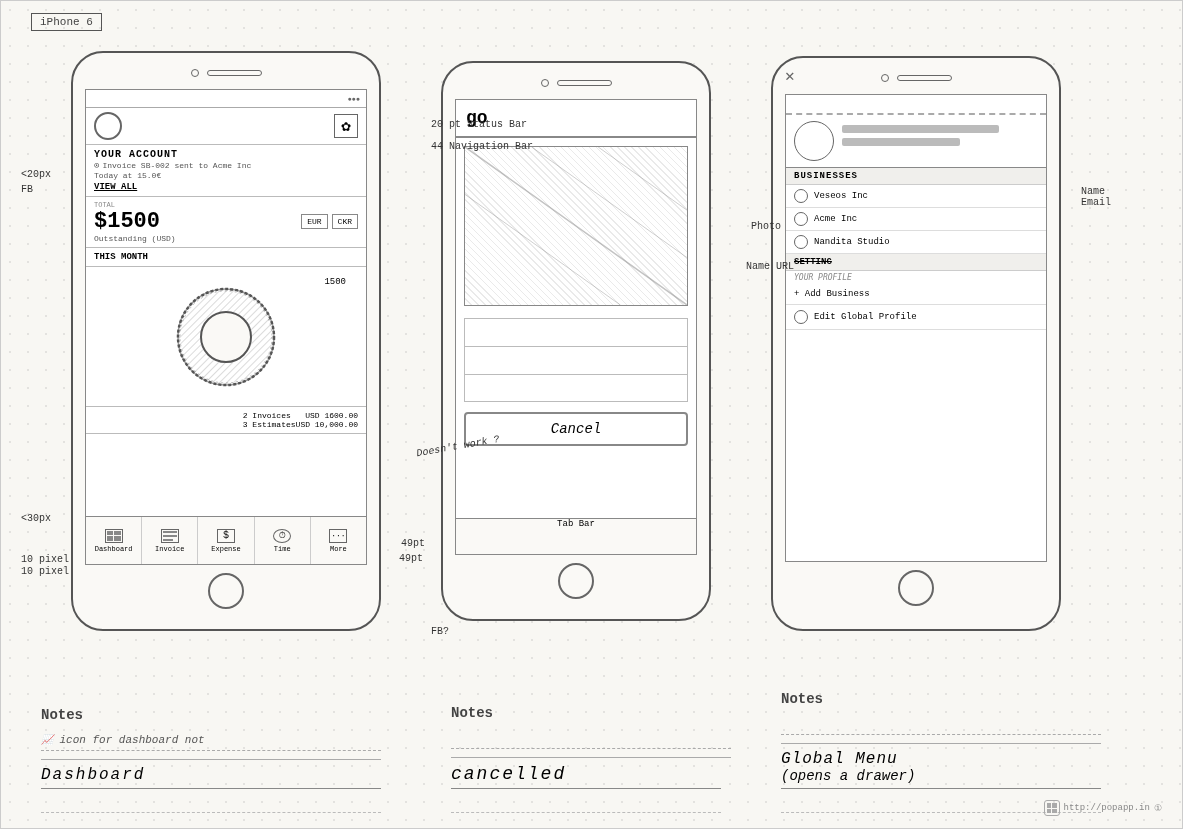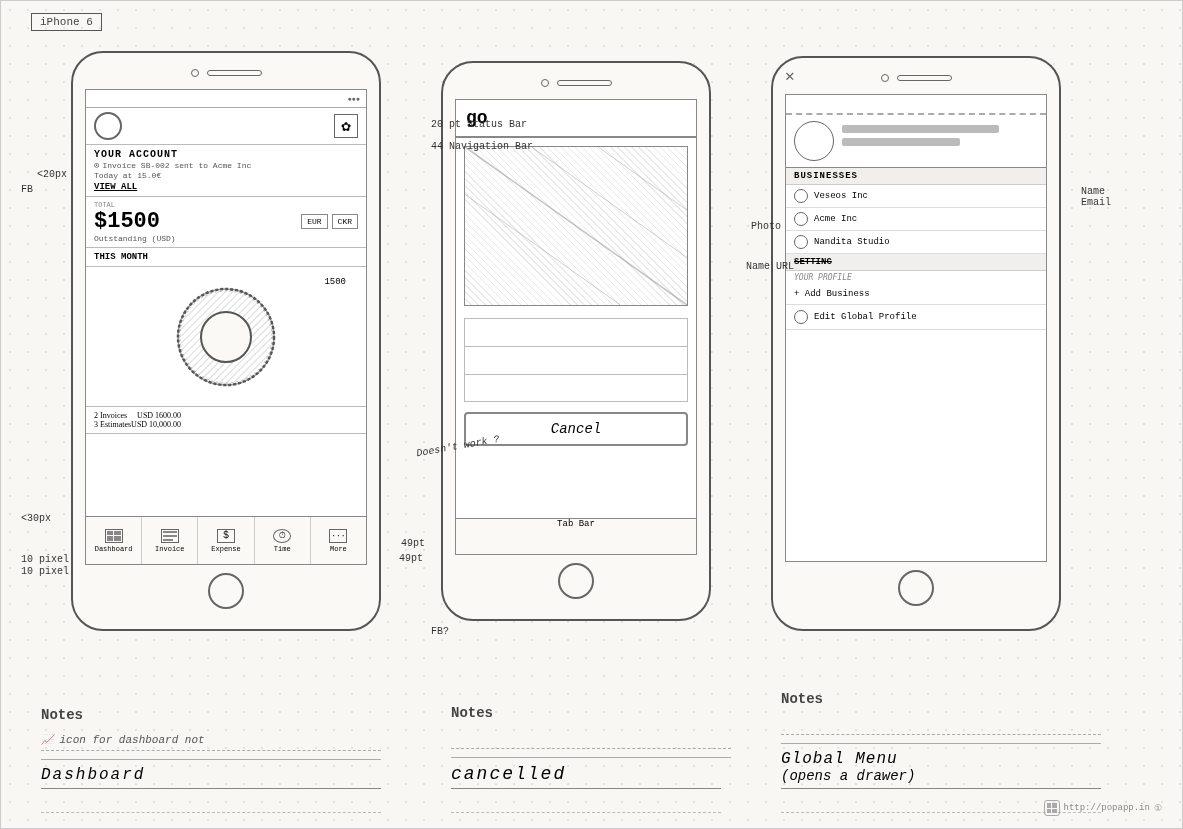--- a/index.html
+++ b/index.html
@@ -230,23 +230,23 @@
       top: 10px;
       right: 20px;
       font-size: 9px;
       font-family: 'Courier New', monospace;
     }
 
     .p1-stats {
       padding: 4px 8px;
       border-bottom: 1px solid #bbb;
       font-size: 8px;
-      font-family: Liberation Serif, serif;
-      display: flex;
-      justify-content: flex-start;
+      font-family: Liberation Mono, monospace;
+      display: flex;
+      justify-content: flex-end;
     }
 
     .p1-tab-bar {
       display: flex;
       height: 48px;
       border-top: 1.5px solid #888;
       position: absolute;
       bottom: 0; left: 0; right: 0;
       background: #faf9f6;
     }
@@ -700,21 +700,21 @@
 
   <div class="annotation" style="left:430px; top:140px;">
     <span>44 Navigation Bar</span>
   </div>
 
   <div class="annotation" style="left:400px; top:537px;">
     <span>49pt</span>
   </div>
   <div class="annotation" style="left:398px; top:552px;">49pt</div>
 
-  <div class="annotation" style="left:20px; top:168px;margin-left:16px;">&lt;20px</div>
+  <div class="annotation" style="left:20px; top:168px;">&lt;20px</div>
   <div class="annotation" style="left:20px; top:183px;">FB</div>
 
   <div class="annotation" style="left:20px; top:512px;">&lt;30px</div>
   <div class="annotation" style="left:20px; top:553px;">10 pixel</div>
   <div class="annotation" style="left:20px; top:565px;">10 pixel</div>
 
   <div class="annotation" style="left:430px; top:625px;">FB?</div>
 
   <div class="annotation" style="left:415px; top:440px; font-style:italic; transform:rotate(-10deg);">Doesn't work ?</div>
 

